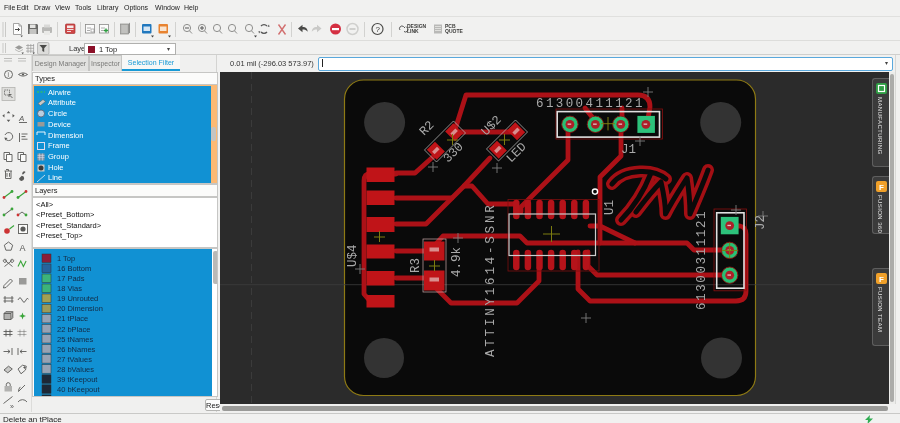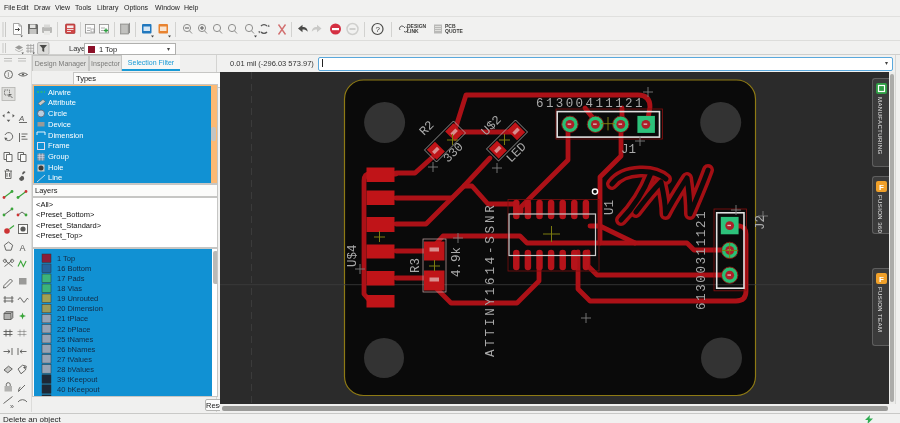--- a/index.html
+++ b/index.html
@@ -225,21 +225,21 @@
       <path d="M18 347 a5.5 5.5 0 0 1 9 0"></path>
     </g>
   </svg>
 
   <div class="abs" style="left:31px;top:55px;width:186px;height:357px;background:#f0f0ef;border-left:1px solid #dcdcda;border-right:1px solid #d4d4d2;">
 
     <div class="abs" style="left:0;top:0;width:57px;height:16px;background:#e2e2e0;border:1px solid #c6c6c4;border-bottom:none;color:#7a7a78;font-size:7px;text-align:center;line-height:15px;">Design Manager</div>
     <div class="abs" style="left:57px;top:0;width:33px;height:16px;background:#e2e2e0;border:1px solid #c6c6c4;border-bottom:none;color:#7a7a78;font-size:7px;text-align:center;line-height:15px;">Inspector</div>
     <div class="abs" style="left:90px;top:0;width:58px;height:16px;background:#f7f7f6;color:#189ad6;font-size:7px;text-align:center;line-height:15px;border-bottom:2px solid #189ad6;">Selection Filter</div>
 
-    <div class="abs" style="left:0;top:16.5px;width:185.5px;height:16px;background:#fbfbfa;border:1px solid #c6c6c4;font-size:7.5px;color:#222;padding-left:2px;line-height:11px;margin-left:41px;">Types</div>
+    <div class="abs" style="left:0;top:16.5px;width:185.5px;height:16px;background:#fbfbfa;border:1px solid #c6c6c4;font-size:7.5px;color:#222;padding-left:2px;line-height:11px;">Types</div>
 
     <div class="abs" style="left:0;top:29px;width:185.5px;height:99.5px;background:#fdba74;border:1px solid #c6c6c4;">
       <div class="abs" style="left:0.5px;top:0.5px;width:177px;height:97.5px;background:#1191d3;"></div>
       <div class="abs" style="left:178px;top:42px;width:5px;height:14px;background:#c4c4c2;border-radius:2px;"></div>
       <svg class="abs" style="left:0;top:0;" width="185" height="99" viewBox="0 0 185 99">
         <g font-size="7.5" fill="#ffffff">
           <text x="15" y="9.7">Airwire</text>
           <text x="15" y="20.4">Attribute</text>
           <text x="15" y="31.1">Circle</text>
           <text x="15" y="41.8">Device</text>
@@ -519,19 +519,19 @@
   </div>
 
   <div class="abs" style="left:889px;top:72px;width:5.5px;height:332px;background:#ececea;"></div>
   <div class="abs" style="left:889.5px;top:74px;width:4.5px;height:328px;background:#ababa9;border-radius:2px;"></div>
   <div class="abs" style="left:894.5px;top:55px;width:5.5px;height:349px;background:#f0f0ef;border-left:1px solid #d8d8d6;"></div>
 
   <div class="abs" style="left:220px;top:404px;width:680px;height:8.5px;background:#f0f0ef;"></div>
   <div class="abs" style="left:222px;top:405.5px;width:666px;height:5px;background:#9a9a98;border-radius:2px;"></div>
 
   <div class="abs" style="left:0;top:412.5px;width:900px;height:10.5px;background:#f1f1f0;border-top:1px solid #c9c9c7;">
-    <span class="abs" style="left:3px;top:1px;font-size:8px;color:#222;">Delete an object</span>
+    <span class="abs" style="left:3px;top:1px;font-size:8px;color:#222;">Delete an tPlace</span>
     <svg class="abs" style="left:864px;top:1px;" width="10" height="9" viewBox="0 0 10 9">
         <path d="M6 0 L1 5 h3 L3.5 9 L9 3.5 H5.5 z" fill="#2fad52"></path>
       </svg>
   </div>
 
 </div>
 
 </body></html>

